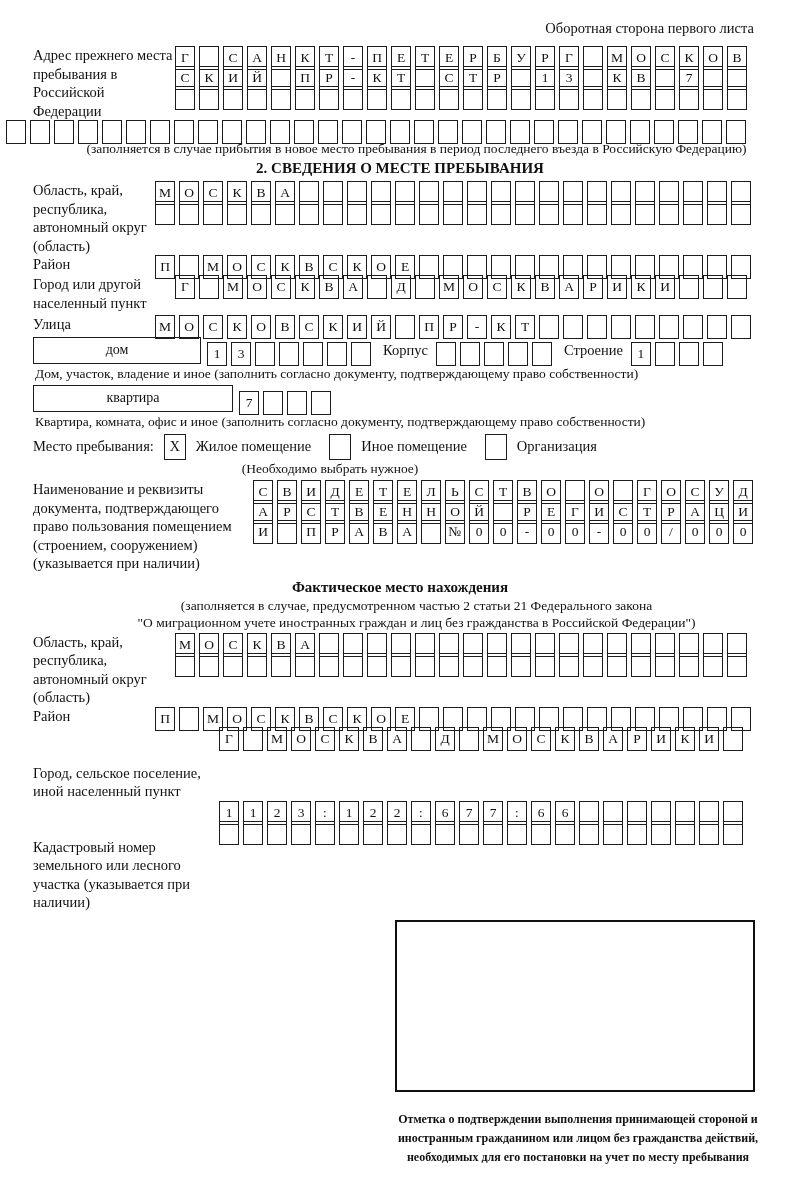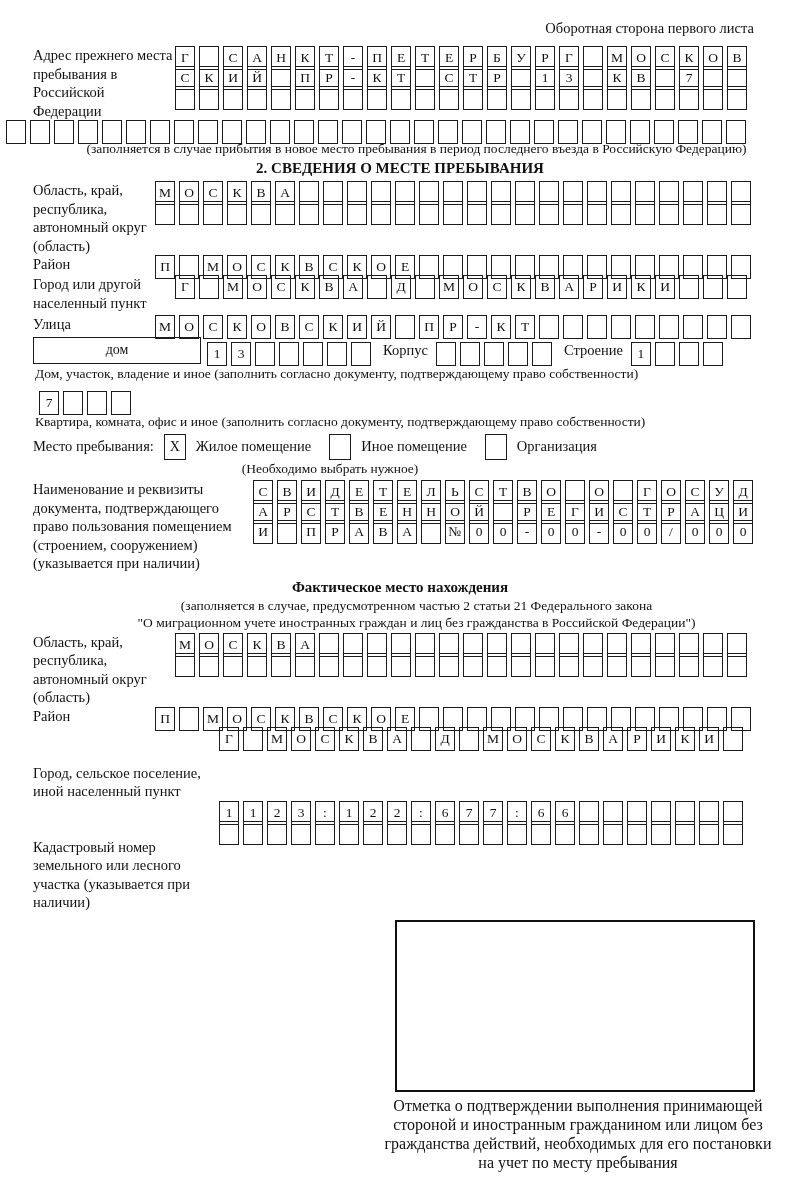--- a/index.html
+++ b/index.html
@@ -38,22 +38,22 @@
   }
   .stay-row { display:flex; align-items:center; margin-left:33px; margin-top:3px; height:27px; }
   .stay-label { font-size:14.5px; margin-right:10px; white-space:nowrap; }
   .stay-opt-label { font-size:14.5px; margin:0 18px 0 10px; white-space:nowrap; }
   .stay-note { width:660px; text-align:center; font-size:13.5px; height:17px; line-height:17px; }
   .stamp-box {
     margin-left:395px; margin-top:8px; width:360px; height:172px;
     border:2px solid #111;
   }
   .stamp-caption {
-    margin-left:378px; margin-top:4px; width:400px; text-align:center;
-    font-size:16px; line-height:19px;
+    margin-left:378px; margin-top:18px; width:400px; text-align:center;
+    font-size:12px; line-height:19px;font-weight:bold;
   }
   .gap6 { width:6px; flex-shrink:0; }
 </style>
 </head>
 <body>
 
 <div class="header-note">Оборотная сторона первого листа</div>
 
 <div class="frow" style="margin-top:14px;">
   <div class="flabel w142">Адрес прежнего места пребывания в Российской Федерации</div>
@@ -96,20 +96,21 @@
   <div class="gap6"></div>
   <div class="cellrow" style="margin-bottom:0;"><span class="cell">1</span><span class="cell">3</span><span class="cell"></span><span class="cell"></span><span class="cell"></span><span class="cell"></span><span class="cell"></span></div>
   <div class="inline-lbl">Корпус</div>
   <div class="cellrow" style="margin-bottom:0;"><span class="cell"></span><span class="cell"></span><span class="cell"></span><span class="cell"></span><span class="cell"></span></div>
   <div class="inline-lbl">Строение</div>
   <div class="cellrow" style="margin-bottom:0;"><span class="cell">1</span><span class="cell"></span><span class="cell"></span><span class="cell"></span></div>
 </div>
 <div class="caption-left">Дом, участок, владение и иное (заполнить согласно документу, подтверждающему право собственности)</div>
 
 <div class="frow mt2" style="align-items:center; height:29px;">
+  <div class="wide-box kv-box">квартира</div>
   <div class="gap6"></div>
   <div class="cellrow" style="margin-bottom:0;"><span class="cell">7</span><span class="cell"></span><span class="cell"></span><span class="cell"></span></div>
 </div>
 <div class="caption-left">Квартира, комната, офис и иное (заполнить согласно документу, подтверждающему право собственности)</div>
 
 <div class="stay-row">
   <span class="stay-label">Место пребывания:</span>
   <span class="checkbox">X</span>
   <span class="stay-opt-label">Жилое помещение</span>
   <span class="checkbox"></span>

